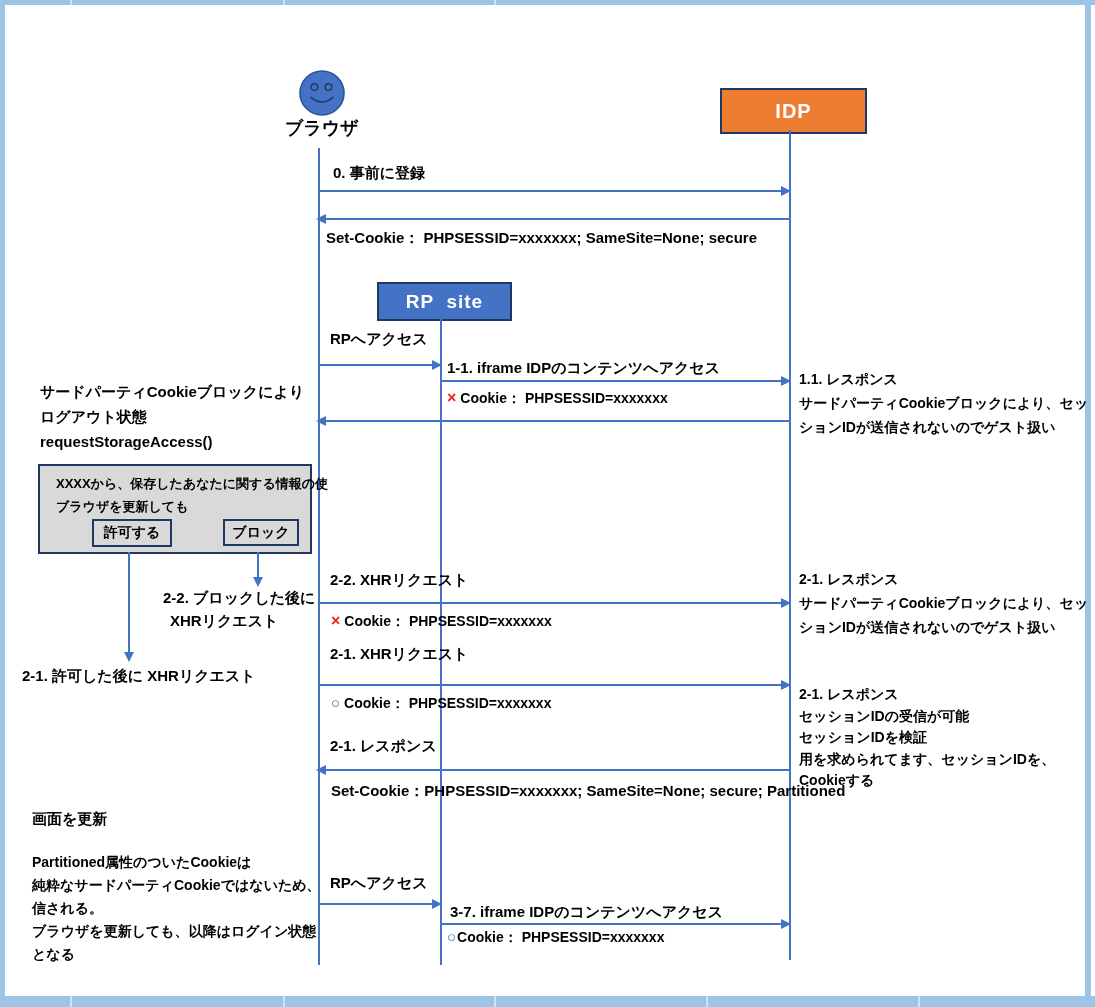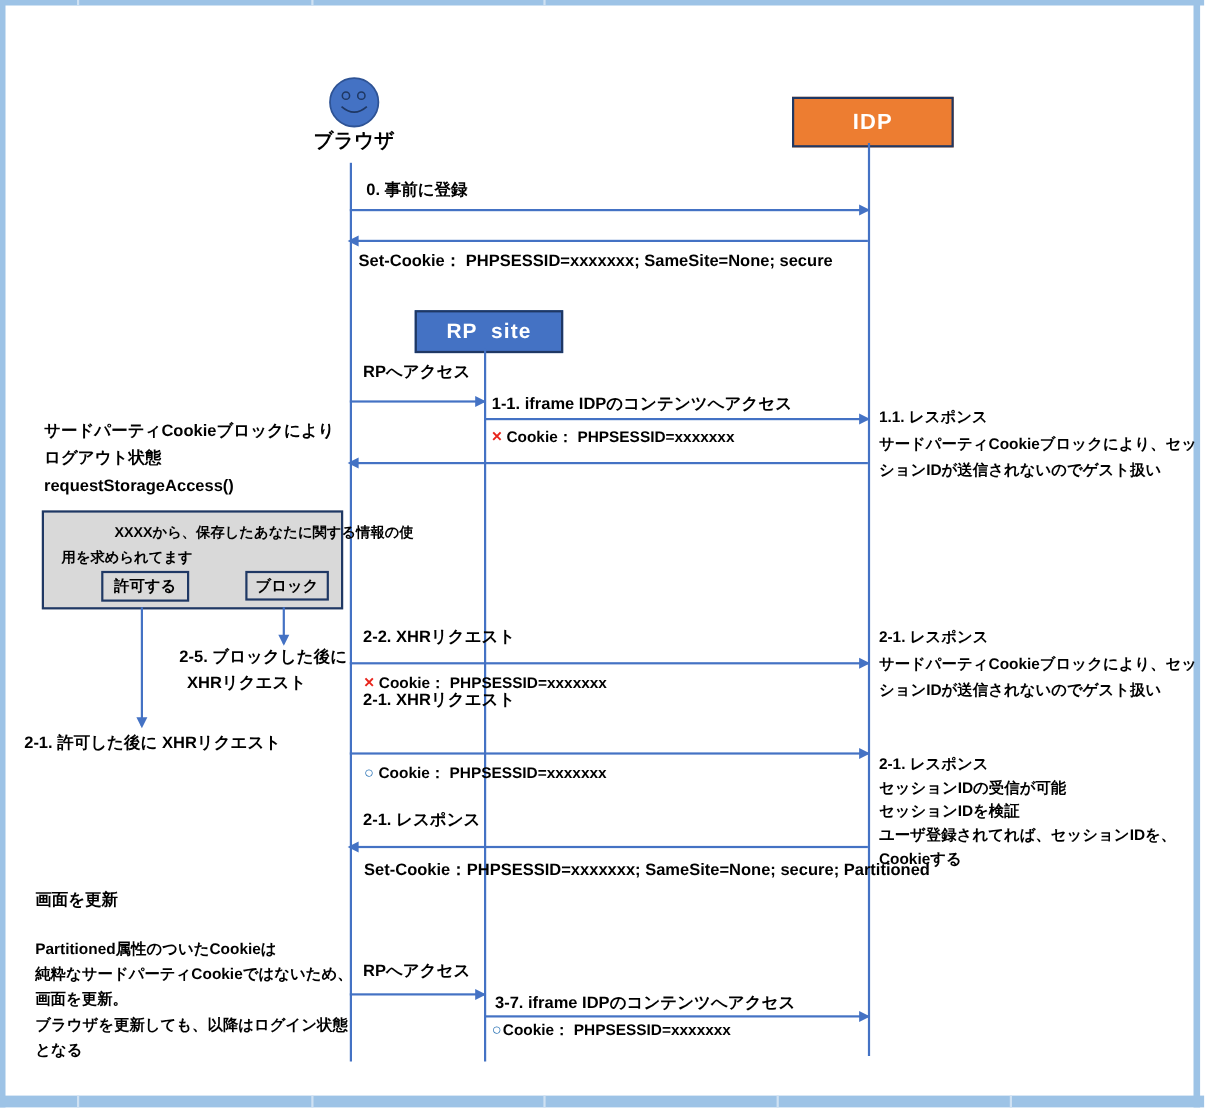--- a/index.html
+++ b/index.html
@@ -111,78 +111,78 @@
     <div class="note-line">1.1. レスポンス</div>
     <div class="note-line">サードパーティCookieブロックにより、セッ</div>
     <div class="note-line">ションIDが送信されないのでゲスト扱い</div>
   </div>
 
   <div class="lbl" style="left:40px;top:383px;">サードパーティCookieブロックにより</div>
   <div class="lbl" style="left:40px;top:408px;">ログアウト状態</div>
   <div class="lbl" style="left:40px;top:433px;">requestStorageAccess()</div>
 
   <div class="dialog" style="left:38px;top:464px;width:270px;height:86px;">
-    <div class="dialog-text" style="left:16px;top:6px;margin-left:48px;">XXXXから、保存したあなたに関する情報の使</div>
-    <div class="dialog-text" style="left:16px;top:29px;">用を求められてます</div>
+    <div class="dialog-text" style="left:16px;top:6px;">XXXXから、保存したあなたに関する情報の使</div>
+    <div class="dialog-text" style="left:16px;top:29px;">ブラウザを更新しても</div>
     <button class="dlg-btn" style="left:52px;top:53px;width:80px;height:28px;">許可する</button>
     <button class="dlg-btn" style="left:183px;top:53px;width:76px;height:27px;">ブロック</button>
   </div>
 
   <div class="vmsg" style="left:128px;top:552px;height:108px;">
       <span class="head-d"></span>
     </div>
   <div class="vmsg" style="left:257px;top:552px;height:33px;">
       <span class="head-d"></span>
     </div>
 
-  <div class="lbl" style="left:163px;top:589px;">2-5. ブロックした後に</div>
+  <div class="lbl" style="left:163px;top:589px;">2-2. ブロックした後に</div>
   <div class="lbl" style="left:170px;top:612px;">XHRリクエスト</div>
   <div class="lbl" style="left:22px;top:667px;">2-1. 許可した後に XHRリクエスト</div>
 
   <div class="lbl" style="left:330px;top:571px;">2-2. XHRリクエスト</div>
   <div class="msg" style="left:318px;top:602px;width:471px;">
       <span class="head-r"></span>
     </div>
   <div class="lbl lbl-sm" style="left:331px;top:611px;">
     <span class="mark-x">×</span><span>Cookie： PHPSESSID=xxxxxxx</span>
   </div>
 
   <div class="note-block" style="left:799px;top:567px;">
     <div class="note-line">2-1. レスポンス</div>
     <div class="note-line">サードパーティCookieブロックにより、セッ</div>
     <div class="note-line">ションIDが送信されないのでゲスト扱い</div>
   </div>
 
-  <div class="lbl" style="left:330px;top:628px;">2-1. XHRリクエスト</div>
+  <div class="lbl" style="left:330px;top:645px;">2-1. XHRリクエスト</div>
   <div class="msg" style="left:318px;top:684px;width:471px;">
       <span class="head-r"></span>
     </div>
   <div class="lbl lbl-sm" style="left:331px;top:694px;">
     <span class="mark-o">○</span><span>Cookie： PHPSESSID=xxxxxxx</span>
   </div>
 
   <div class="note-block" style="left:799px;top:684px;">
     <div class="note-line-tight">2-1. レスポンス</div>
     <div class="note-line-tight">セッションIDの受信が可能</div>
     <div class="note-line-tight">セッションIDを検証</div>
-    <div class="note-line-tight">ユーザ登録されてれば、セッションIDを、</div>
+    <div class="note-line-tight">用を求められてます、セッションIDを、</div>
     <div class="note-line-tight">Cookieする</div>
   </div>
 
   <div class="lbl" style="left:330px;top:737px;">2-1. レスポンス</div>
   <div class="msg" style="left:318px;top:769px;width:471px;">
       <span class="head-l"></span>
     </div>
   <div class="lbl" style="left:331px;top:782px;">Set-Cookie：PHPSESSID=xxxxxxx; SameSite=None; secure; Partitioned</div>
 
   <div class="lbl" style="left:32px;top:810px;">画面を更新</div>
   <div class="note-block" style="left:32px;top:851px;">
     <div class="para-line">Partitioned属性のついたCookieは</div>
     <div class="para-line">純粋なサードパーティCookieではないため、</div>
-    <div class="para-line">画面を更新。</div>
+    <div class="para-line">信される。</div>
     <div class="para-line">ブラウザを更新しても、以降はログイン状態</div>
     <div class="para-line">となる</div>
   </div>
 
   <div class="lbl" style="left:330px;top:874px;">RPへアクセス</div>
   <div class="msg" style="left:318px;top:903px;width:122px;">
       <span class="head-r"></span>
     </div>
 
   <div class="lbl" style="left:450px;top:903px;">3-7. iframe IDPのコンテンツへアクセス</div>

